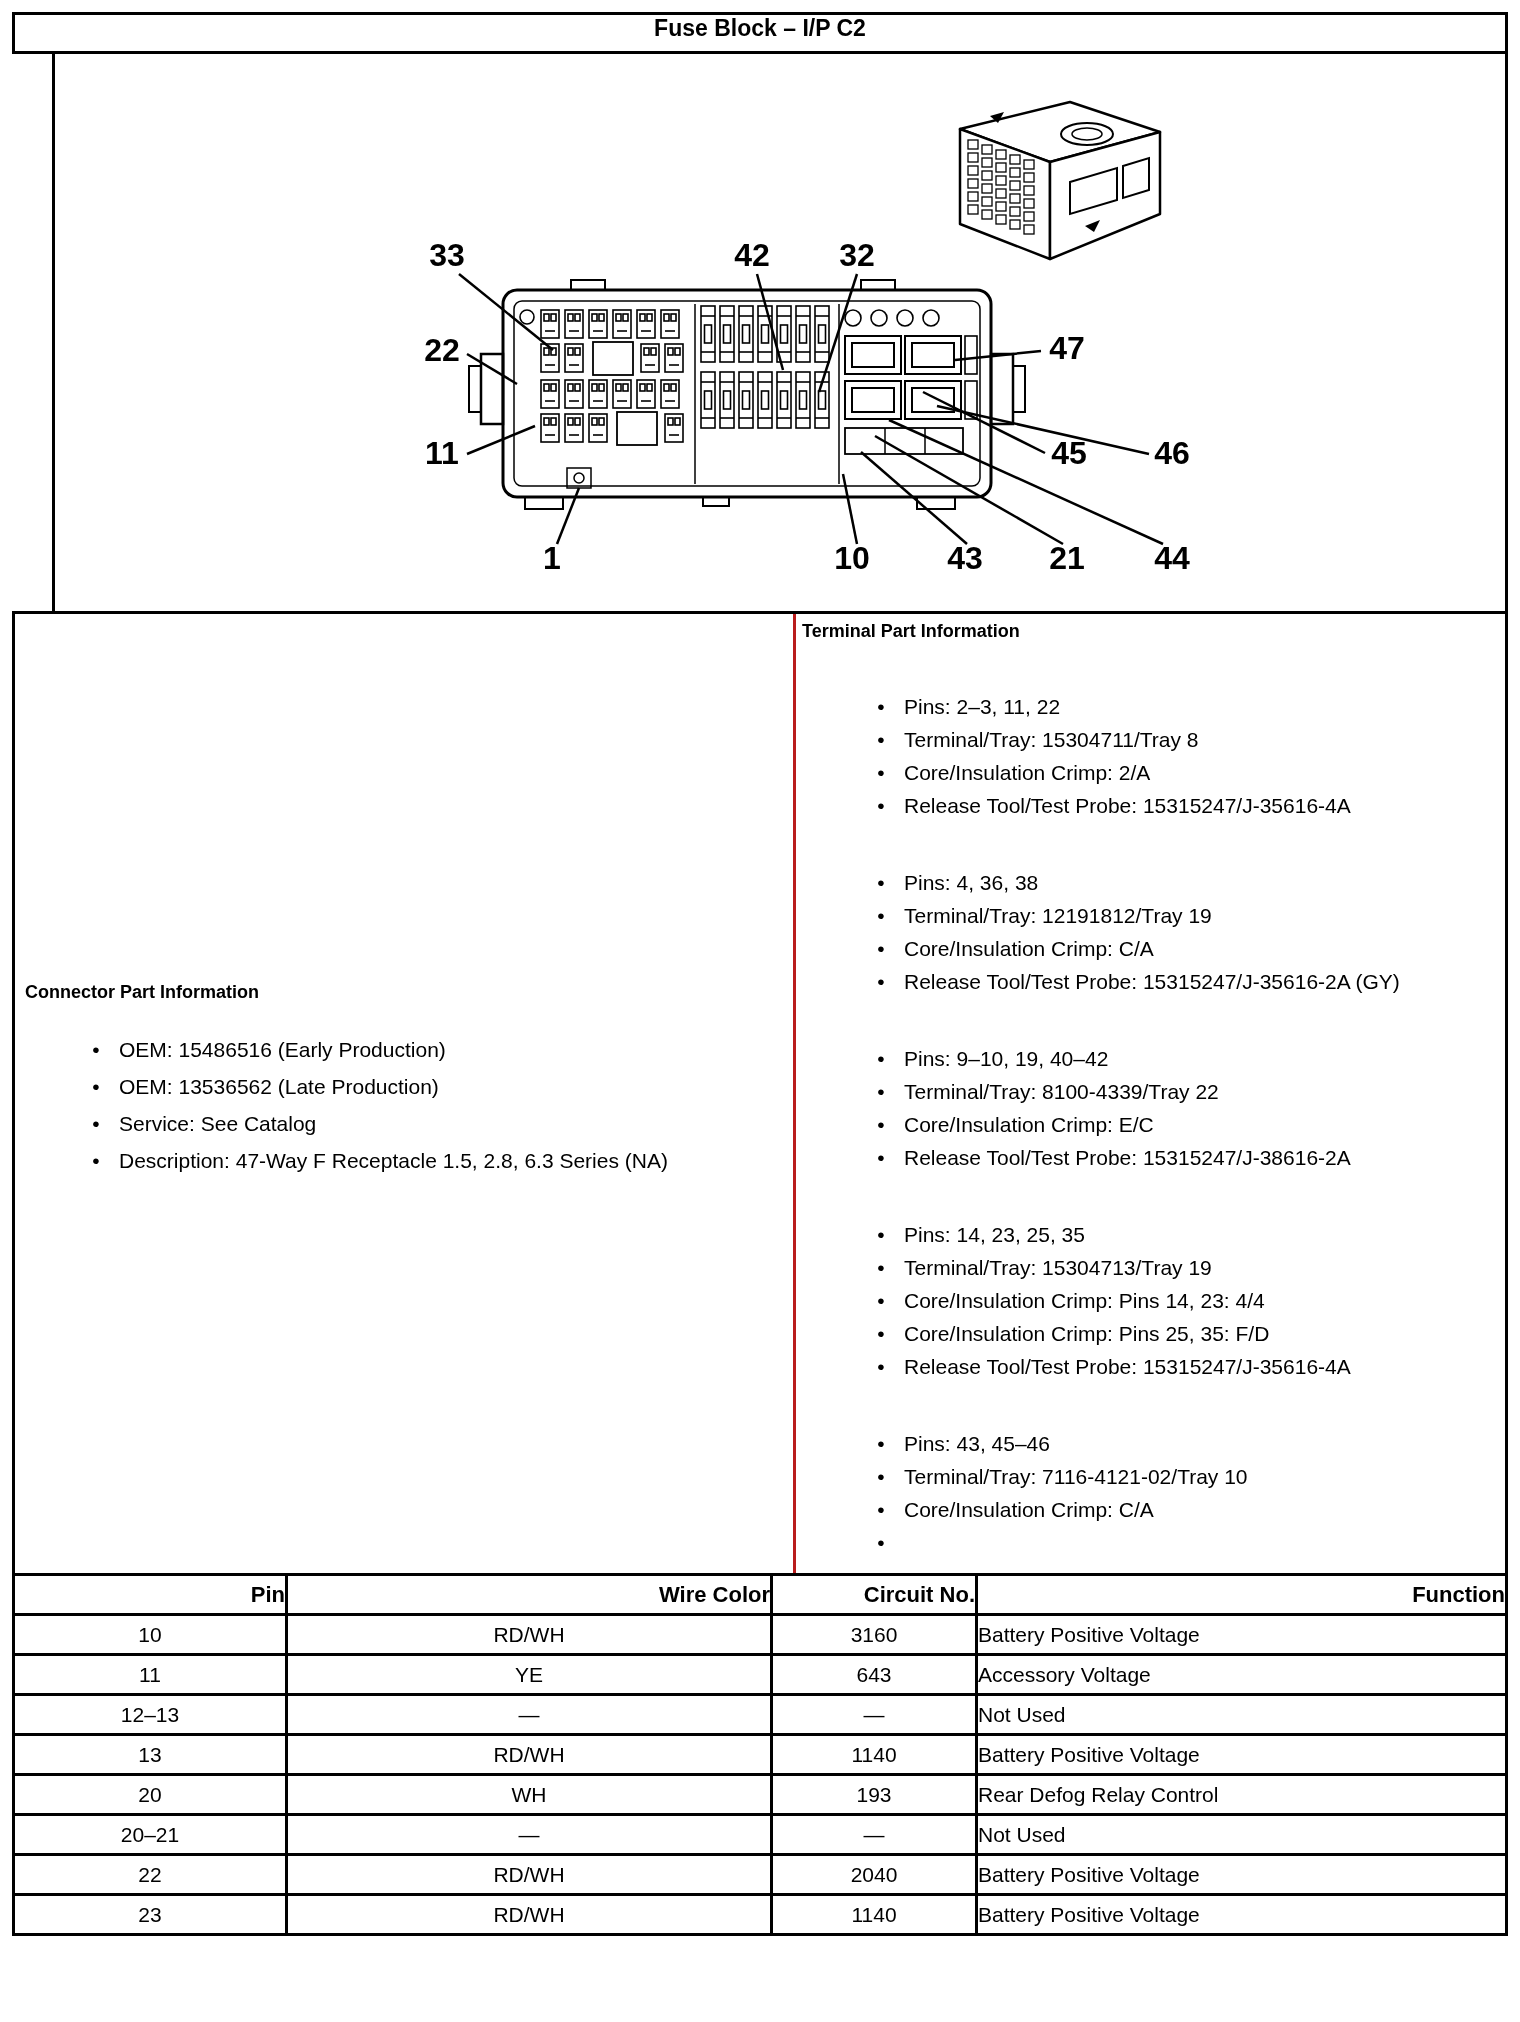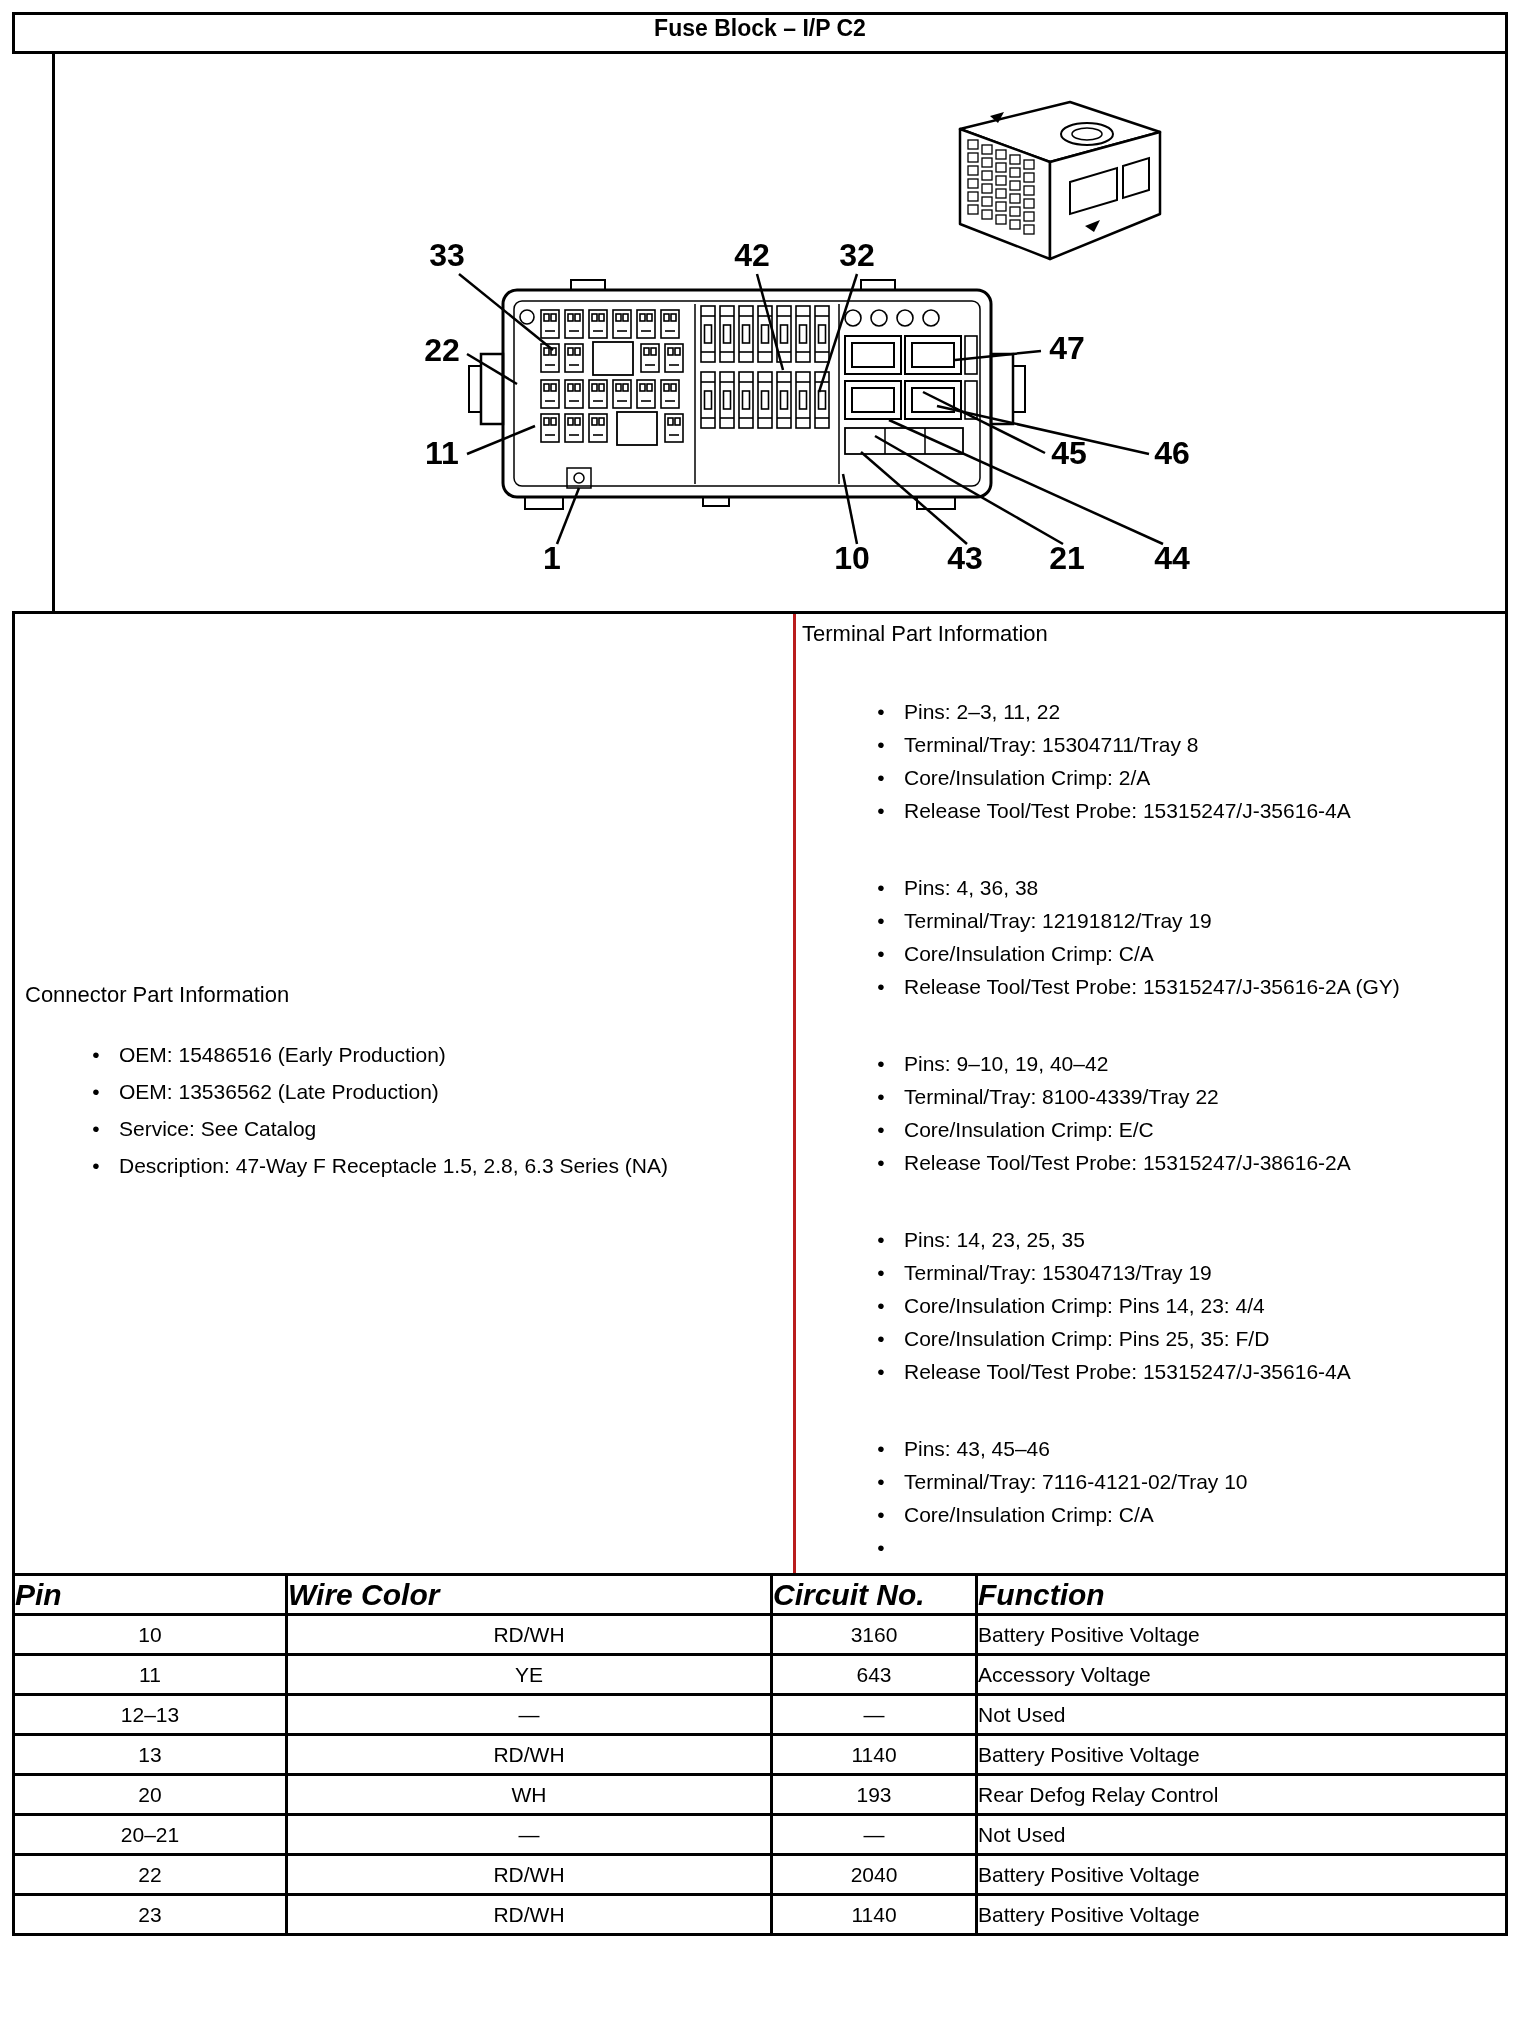--- a/index.html
+++ b/index.html
@@ -17,40 +17,40 @@
     border:3px solid #000; margin-top:-3px; height:563px;
     box-sizing:border-box; overflow:hidden;margin-left:40px;
   }
   .diagram-box svg { display:block; }
   .info-section {
     border:3px solid #000; margin-top:-3px; height:965px;
     box-sizing:border-box; display:flex;
   }
   .info-left { width:781px; box-sizing:border-box; border-right:3px solid #b91c1c; }
   .info-right { flex:1; box-sizing:border-box; }
-  .info-title { font-weight:normal; font-size:22px; margin:0; }
+  .info-title { font-weight:bold; font-size:18px; margin:0; }
   .info-left .info-title { margin:368px 0 0 10px; }
   .info-right .info-title { margin:7px 0 0 6px; }
   ul.blist { list-style:none; margin:0; padding:0; font-size:21px; }
   ul.blist li { display:flex; align-items:baseline; }
   .blt { width:46px; text-align:center; flex:0 0 46px; }
   .info-left ul.blist { margin:28px 0 0 58px; }
   .info-left ul.blist li { line-height:37px; }
   .terminal-groups { margin-top:48px; }
   .info-right ul.blist { margin:0 0 44px 62px; }
   .info-right ul.blist li { line-height:33px; }
   table.pin-table {
     width:1496px; margin-top:-3px; border-collapse:collapse;
     table-layout:fixed; border:3px solid #000;
   }
   table.pin-table th, table.pin-table td {
     border:3px solid #000; height:37px; padding:0; font-size:21px;
     overflow:hidden; white-space:nowrap;
   }
-  table.pin-table th { font-weight:bold; font-size:30px; text-align:left;font-style:italic; }
+  table.pin-table th { font-weight:bold; font-size:22px; text-align:right; }
   td.c { text-align:center; }
   td.l { text-align:left; padding-left:8px; }
   svg text.callout { font-family:"Liberation Sans", sans-serif; font-size:32px; font-weight:bold; fill:#000; }
 </style>
 </head>
 <body>
 
 <div class="page">
 
   <div class="title-bar">

